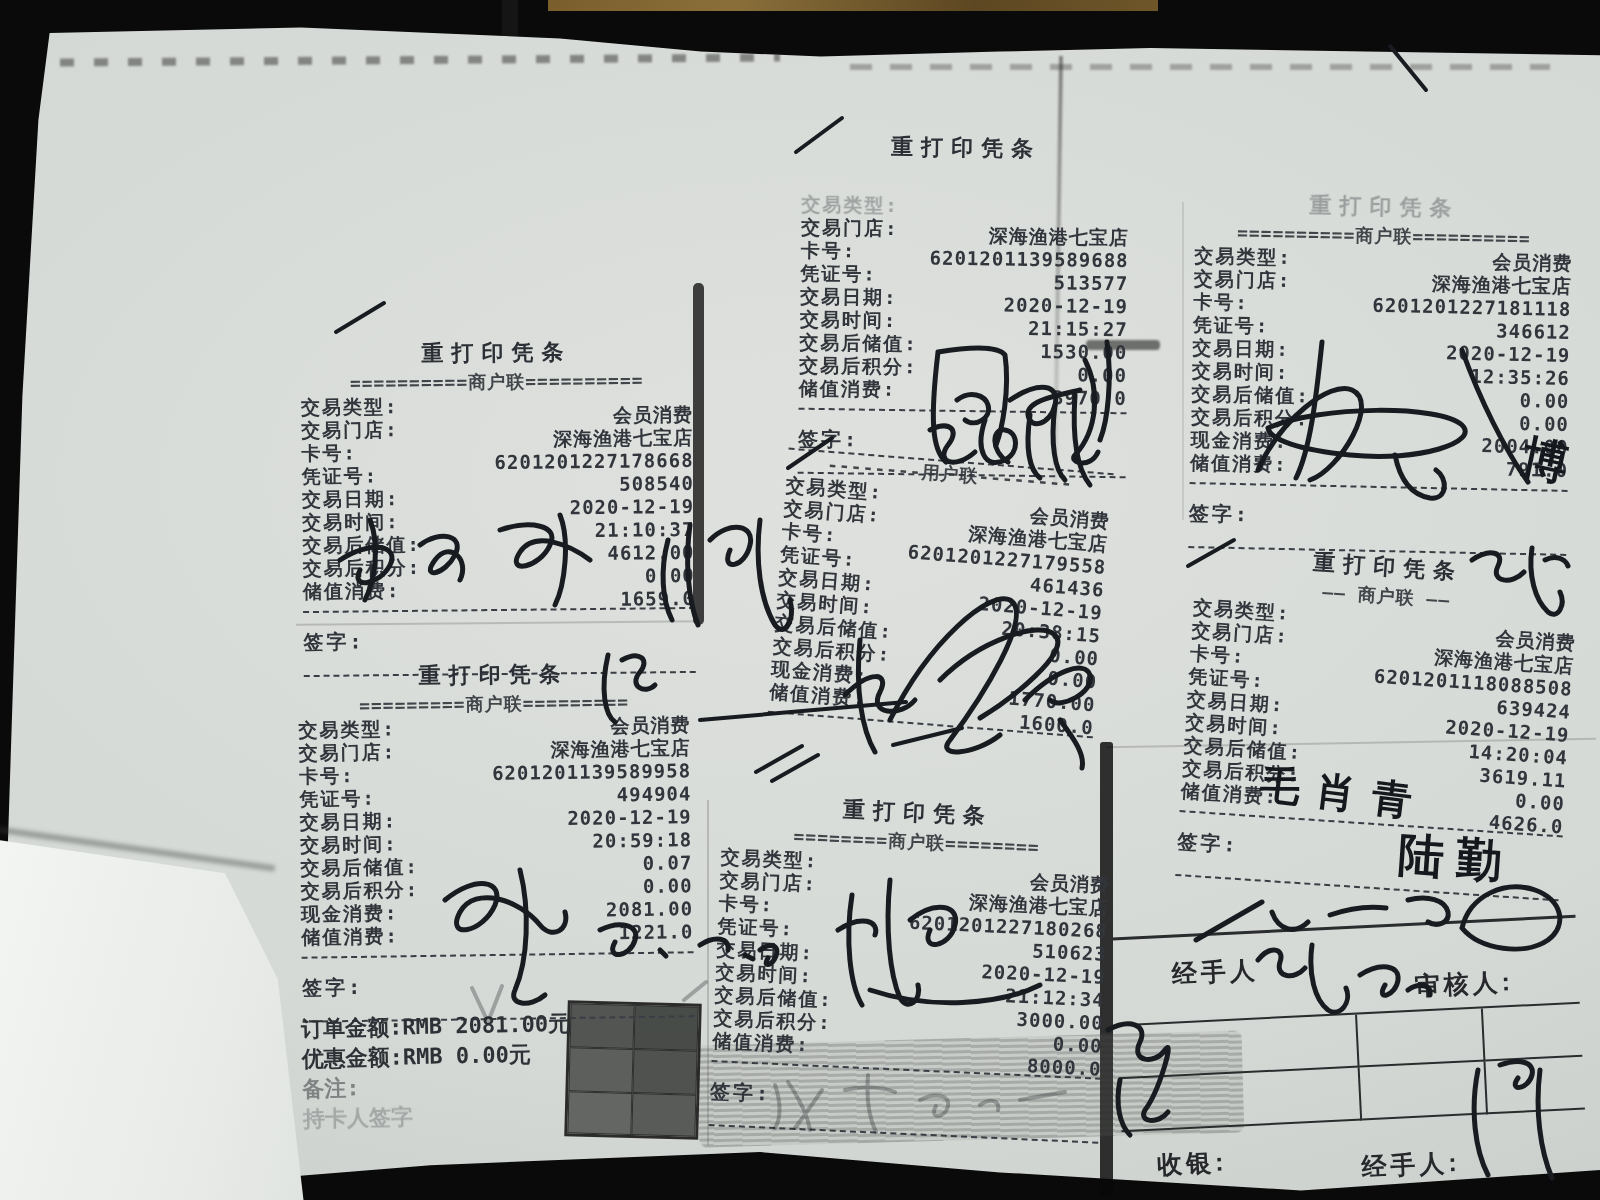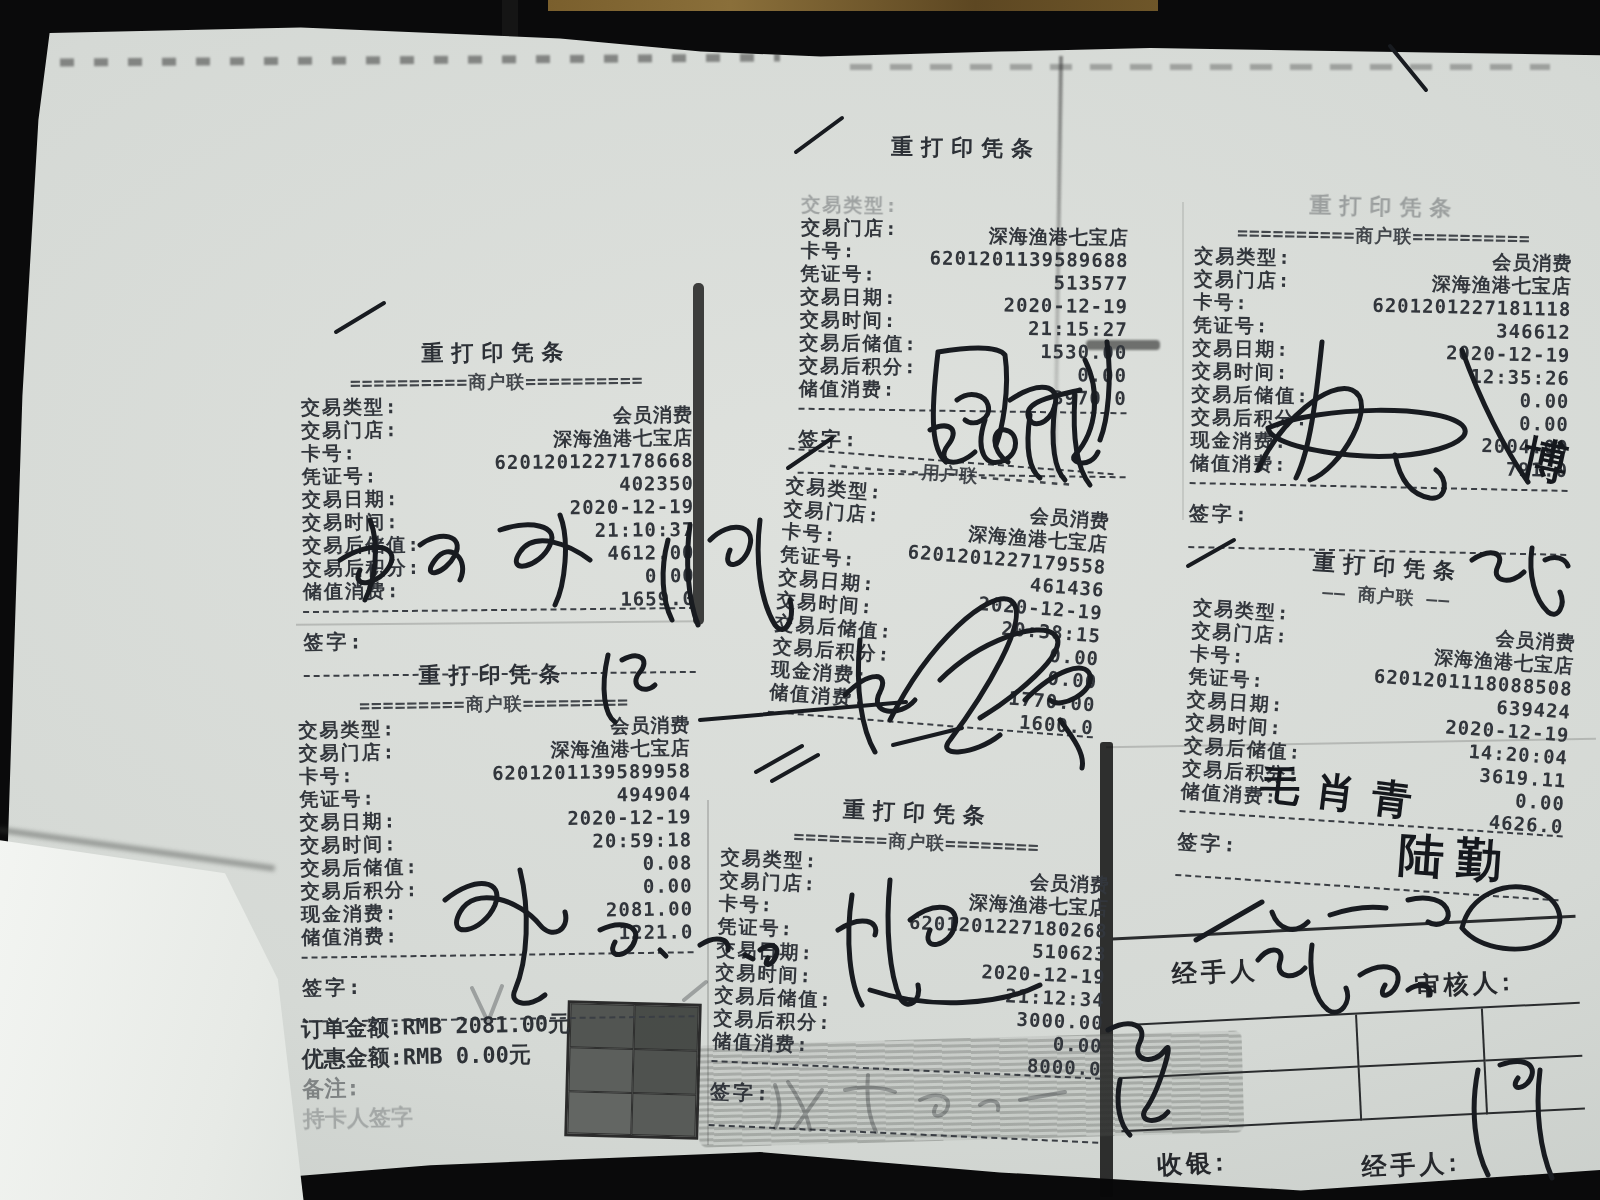--- a/index.html
+++ b/index.html
@@ -140,21 +140,21 @@
       <div class="r-row">
         <span class="rl">交易门店:</span>
         <span class="rv">深海渔港七宝店</span>
       </div>
       <div class="r-row">
         <span class="rl">卡号:</span>
         <span class="rv">6201201227178668</span>
       </div>
       <div class="r-row">
         <span class="rl">凭证号:</span>
-        <span class="rv">402350</span>
+        <span class="rv">508540</span>
       </div>
       <div class="r-row">
         <span class="rl">交易日期:</span>
         <span class="rv">2020-12-19</span>
       </div>
       <div class="r-row">
         <span class="rl">交易时间:</span>
         <span class="rv">21:10:37</span>
       </div>
       <div class="r-row">
@@ -195,21 +195,21 @@
       <div class="r-row">
         <span class="rl">交易日期:</span>
         <span class="rv">2020-12-19</span>
       </div>
       <div class="r-row">
         <span class="rl">交易时间:</span>
         <span class="rv">20:59:18</span>
       </div>
       <div class="r-row">
         <span class="rl">交易后储值:</span>
-        <span class="rv">0.08</span>
+        <span class="rv">0.07</span>
       </div>
       <div class="r-row">
         <span class="rl">交易后积分:</span>
         <span class="rv">0.00</span>
       </div>
       <div class="r-row">
         <span class="rl">现金消费:</span>
         <span class="rv">2081.00</span>
       </div>
       <div class="r-row">

